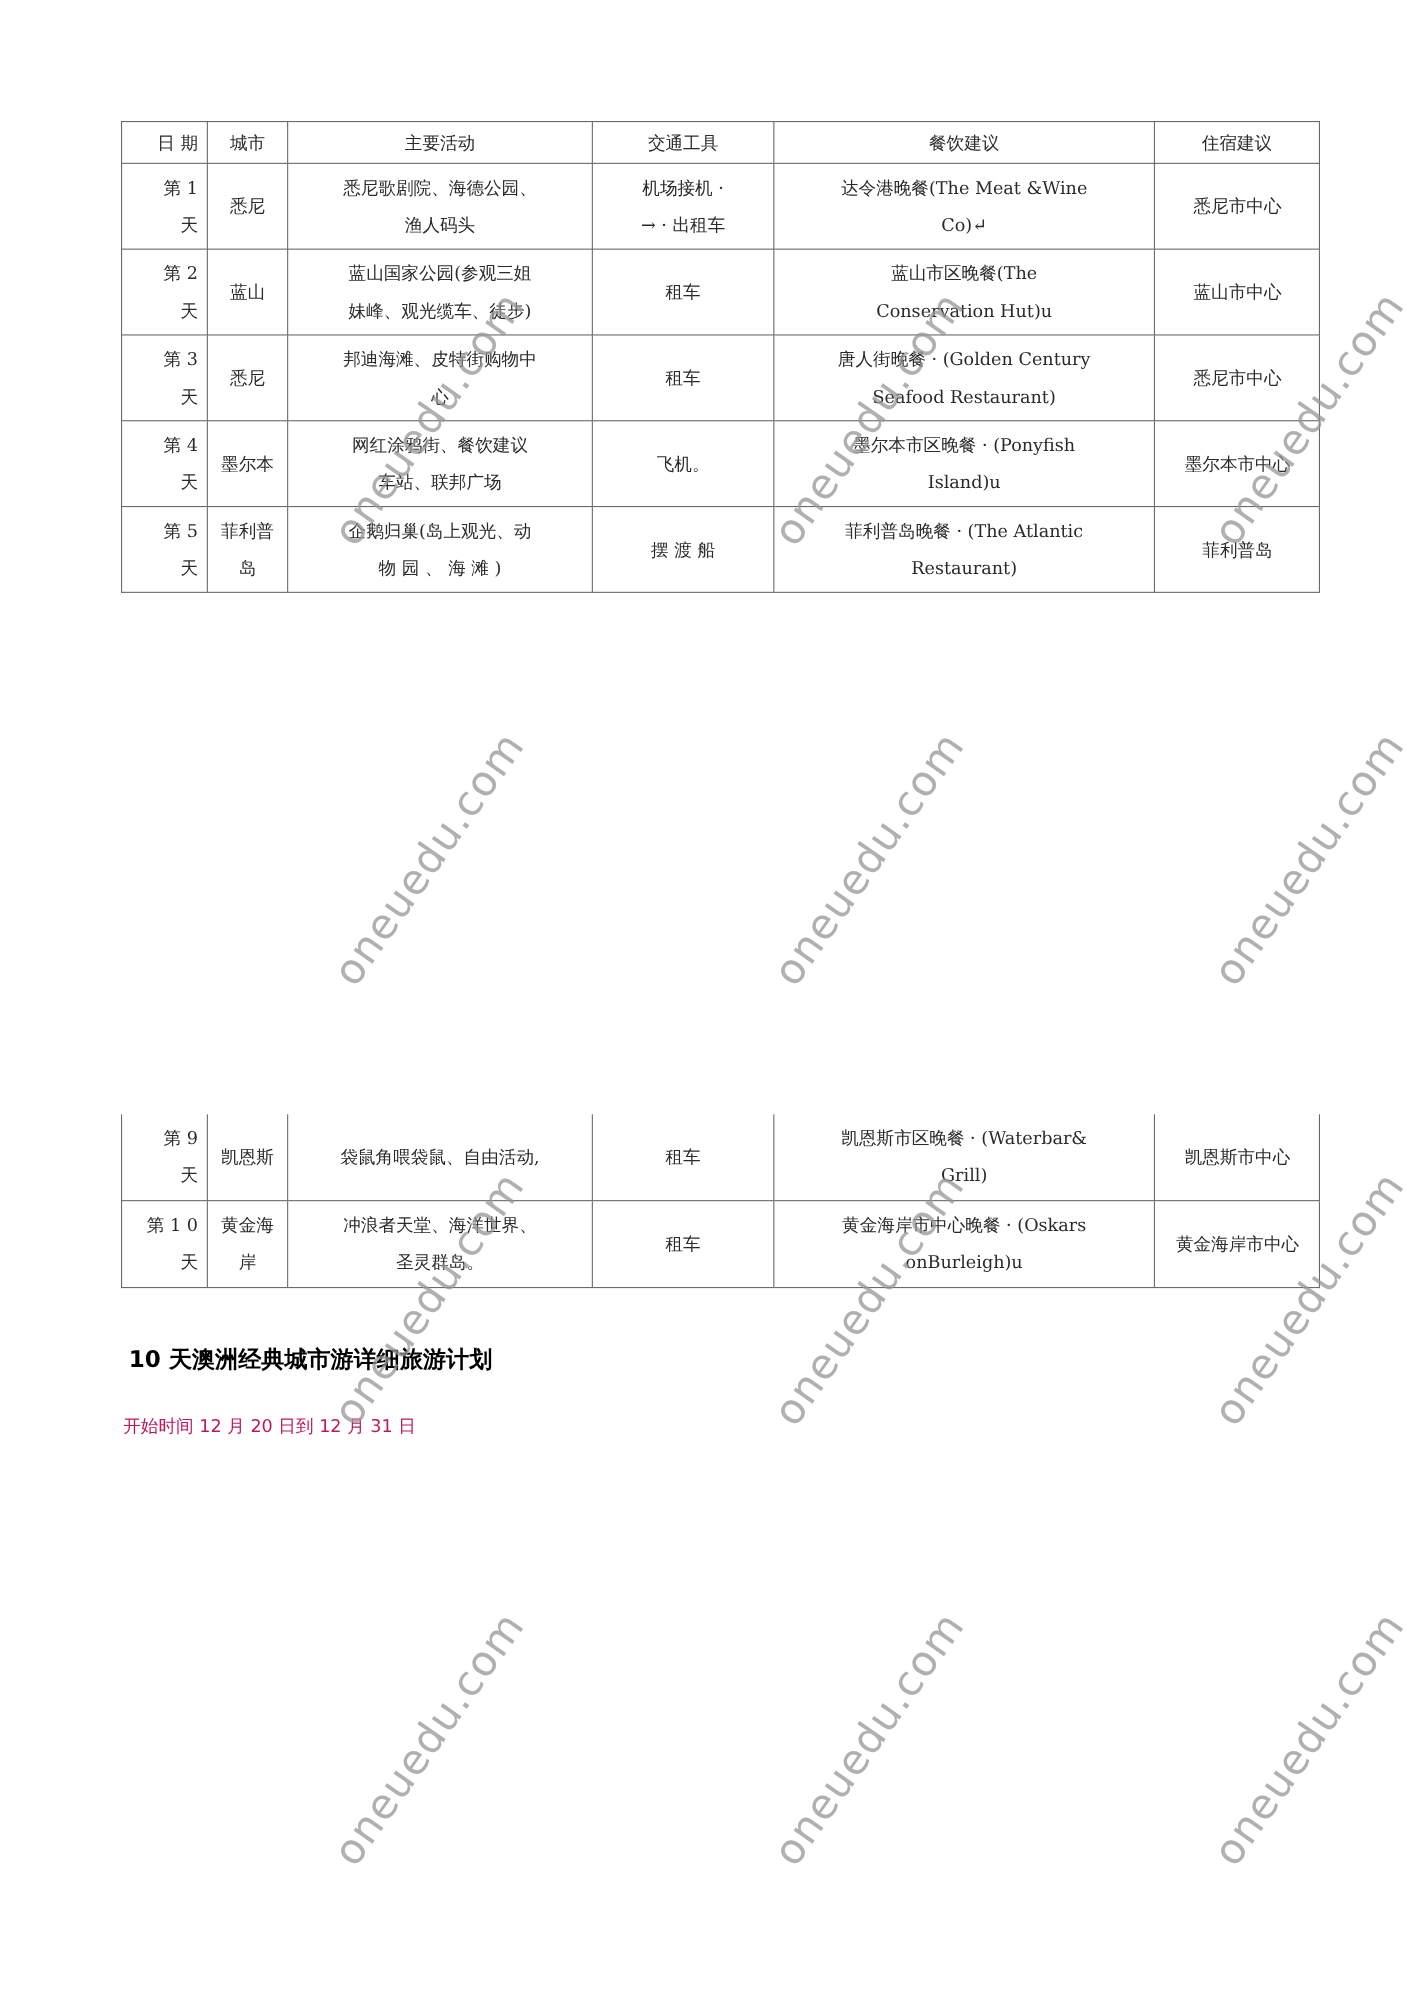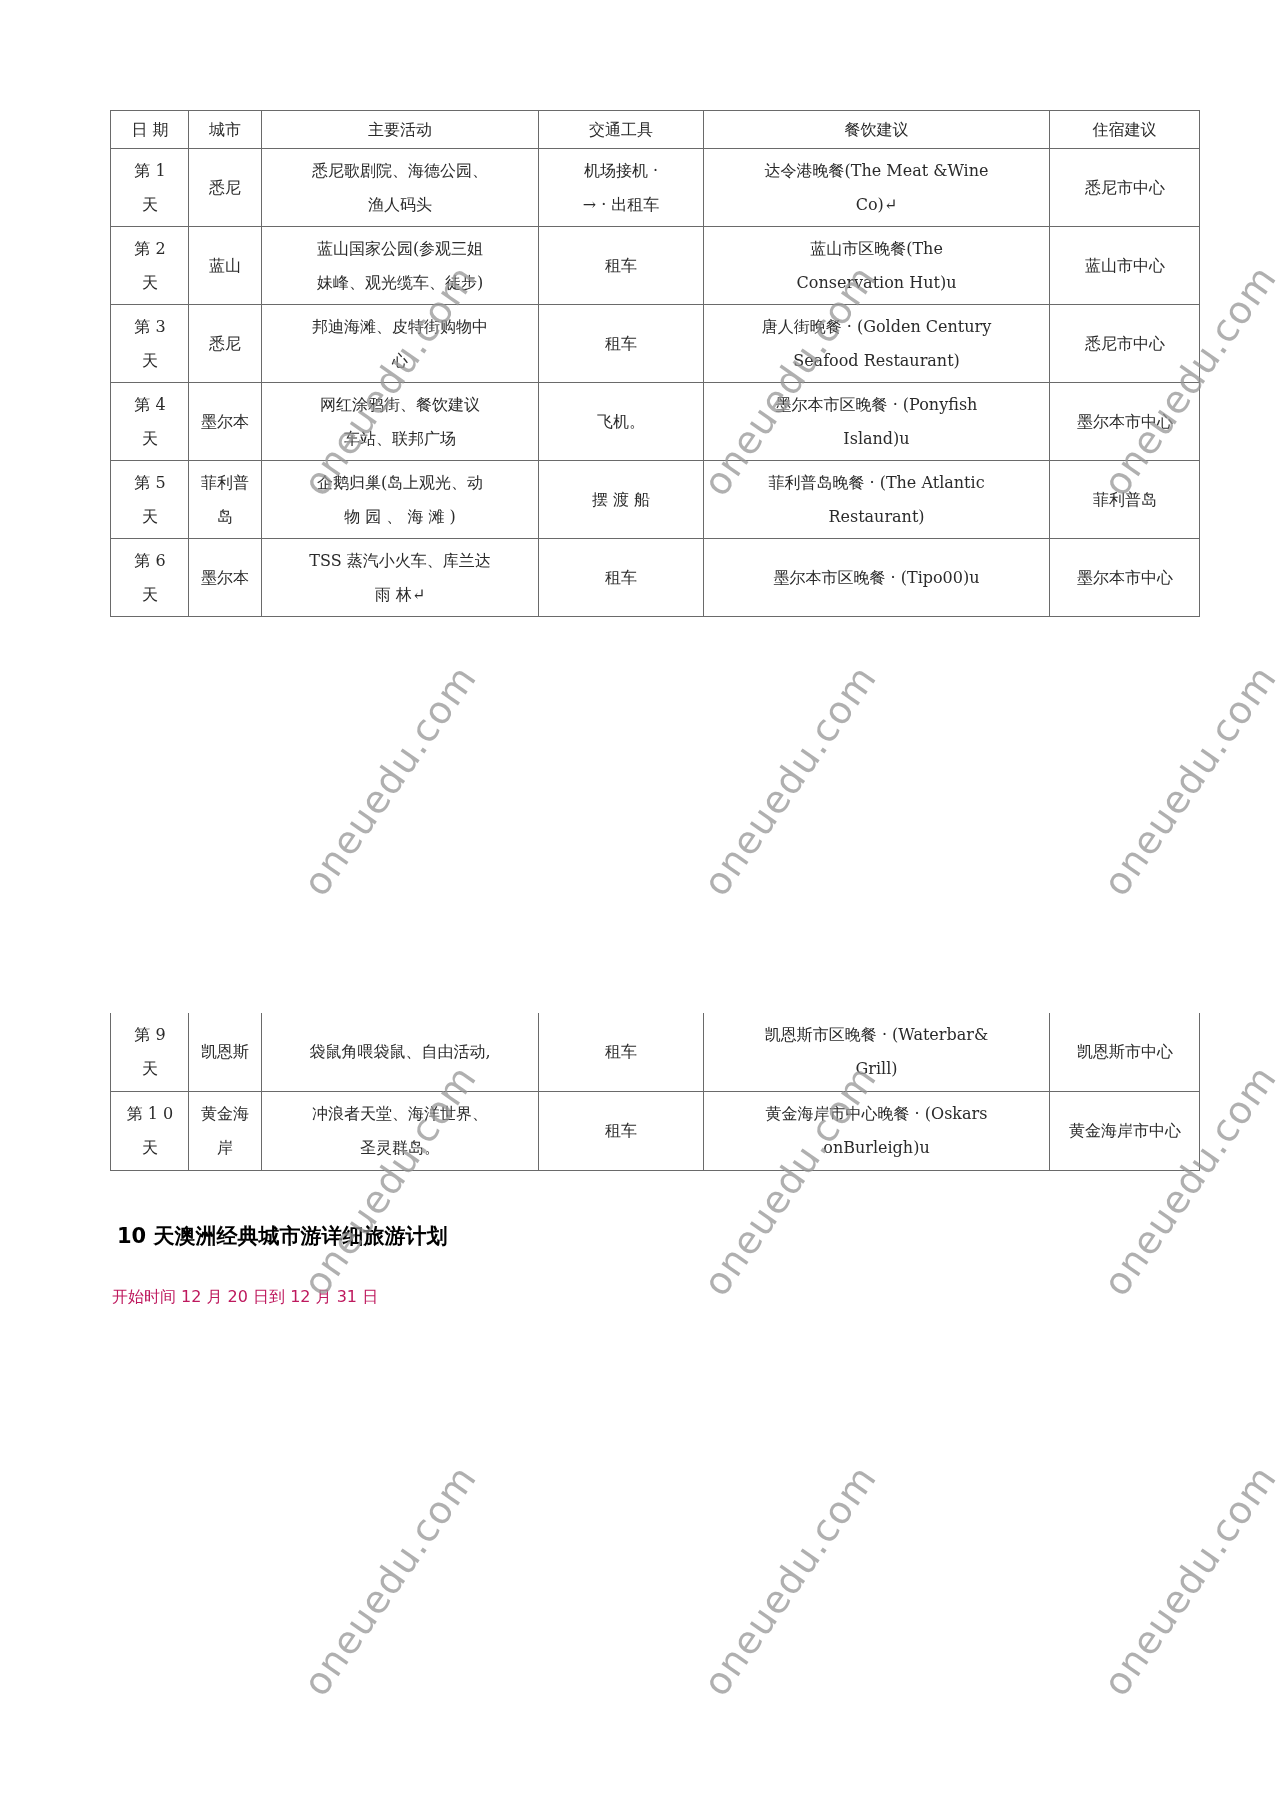--- a/index.html
+++ b/index.html
@@ -5,21 +5,21 @@
   html, body { margin: 0; padding: 0; }
   body {
     width: 1282px; height: 1808px; background: #ffffff; position: relative; overflow: hidden;
     font-family: "DejaVu Serif", "Liberation Serif", serif; color: #222;
   }
   .tbl { position: absolute; left: 110px; border-collapse: collapse; table-layout: fixed; }
   .tbl td, .tbl th {
     border: 1.5px solid #6a6a6a; font-weight: normal; font-size: 16px; line-height: 34px;
     padding: 0 8px; vertical-align: middle; text-align: center; color: #2a2a2a;
   }
-  .tbl .c-day { text-align: center; padding-left: 9px; }
+  .tbl .c-day { text-align: right; padding-left: 9px; }
   .tbl .c-hotel { text-align: center; padding-left: 9px; }
   #t1 { top: 110px; }
   #t1 thead th { height: 37px; }
   #t1 tbody td { height: 77px; }
   #t2 { top: 1013px; }
   #t2 td { height: 78px; }
   #t2 { border-top: none; }
   #t2 tr:first-child td { border-top: none; }
   .heading {
     position: absolute; left: 117px; top: 1222px; font-family: "DejaVu Sans", "Liberation Sans", sans-serif;
@@ -91,28 +91,20 @@
         <td class="c-hotel"><span>墨尔本市中心</span></td>
       </tr>
       <tr>
         <td class="c-day"><span>第 5</span><br><span>天</span></td>
         <td><span>菲利普岛</span></td>
         <td><span>企鹅归巢(岛上观光、动</span><br><span>物 园 、 海 滩 )</span></td>
         <td><span>摆 渡 船</span></td>
         <td style="font-family: &quot;DejaVu Serif&quot;, serif;"><span>菲利普岛晚餐 · (The Atlantic</span><br><span>Restaurant)</span></td>
         <td class="c-hotel"><span>菲利普岛</span></td>
       </tr>
-      <tr>
-        <td class="c-day"><span>第 6</span><br><span>天</span></td>
-        <td><span>墨尔本</span></td>
-        <td><span>TSS 蒸汽小火车、库兰达</span><br><span>雨 林↵</span></td>
-        <td><span>租车</span></td>
-        <td style="font-family: &quot;DejaVu Serif&quot;, serif;"><span>墨尔本市区晚餐 · (Tipo00)u</span></td>
-        <td class="c-hotel"><span>墨尔本市中心</span></td>
-      </tr>
     </tbody>
 </table>
 
 <table class="tbl" id="t2">
   <colgroup>
     <col style="width:78px">
       <col style="width:73px">
       <col style="width:277px">
     <col style="width:165px">
       <col style="width:346px">

